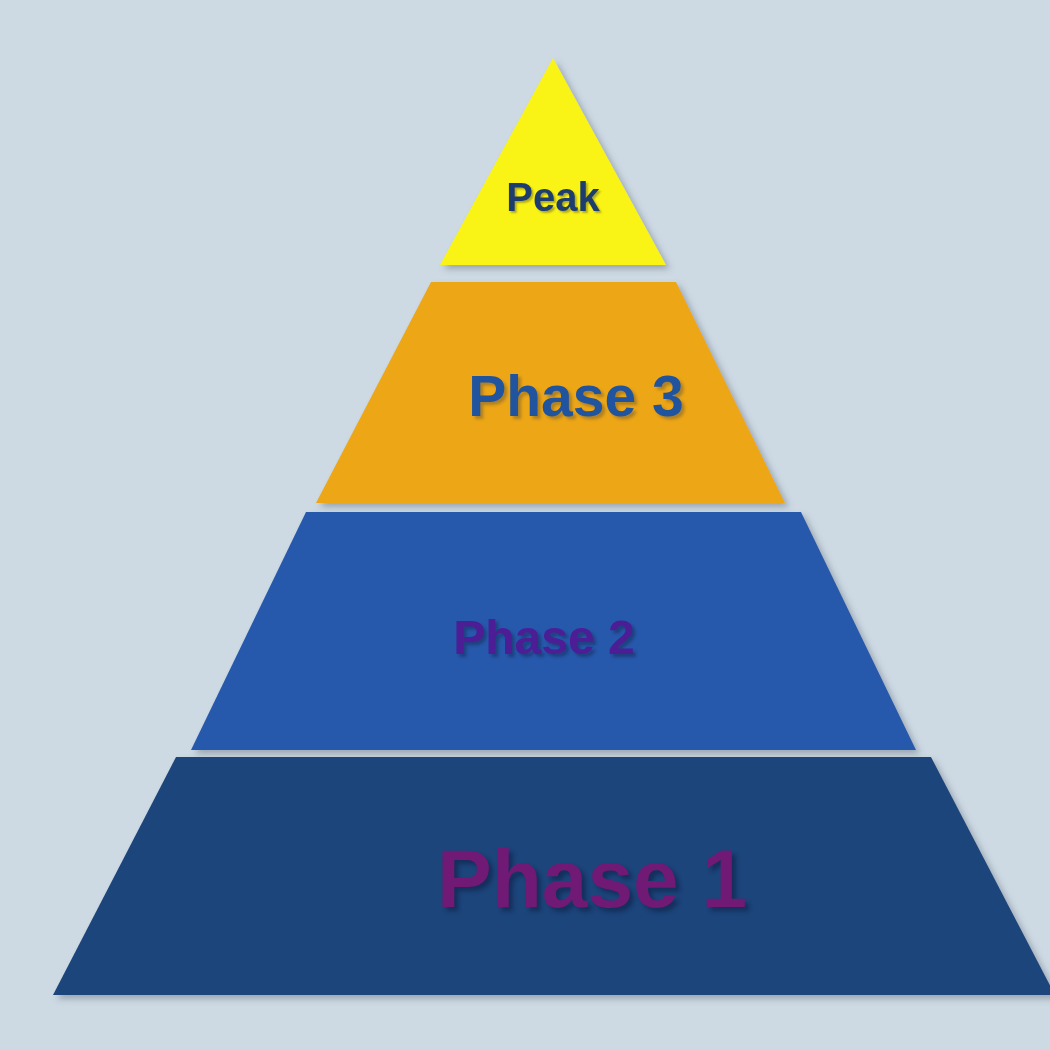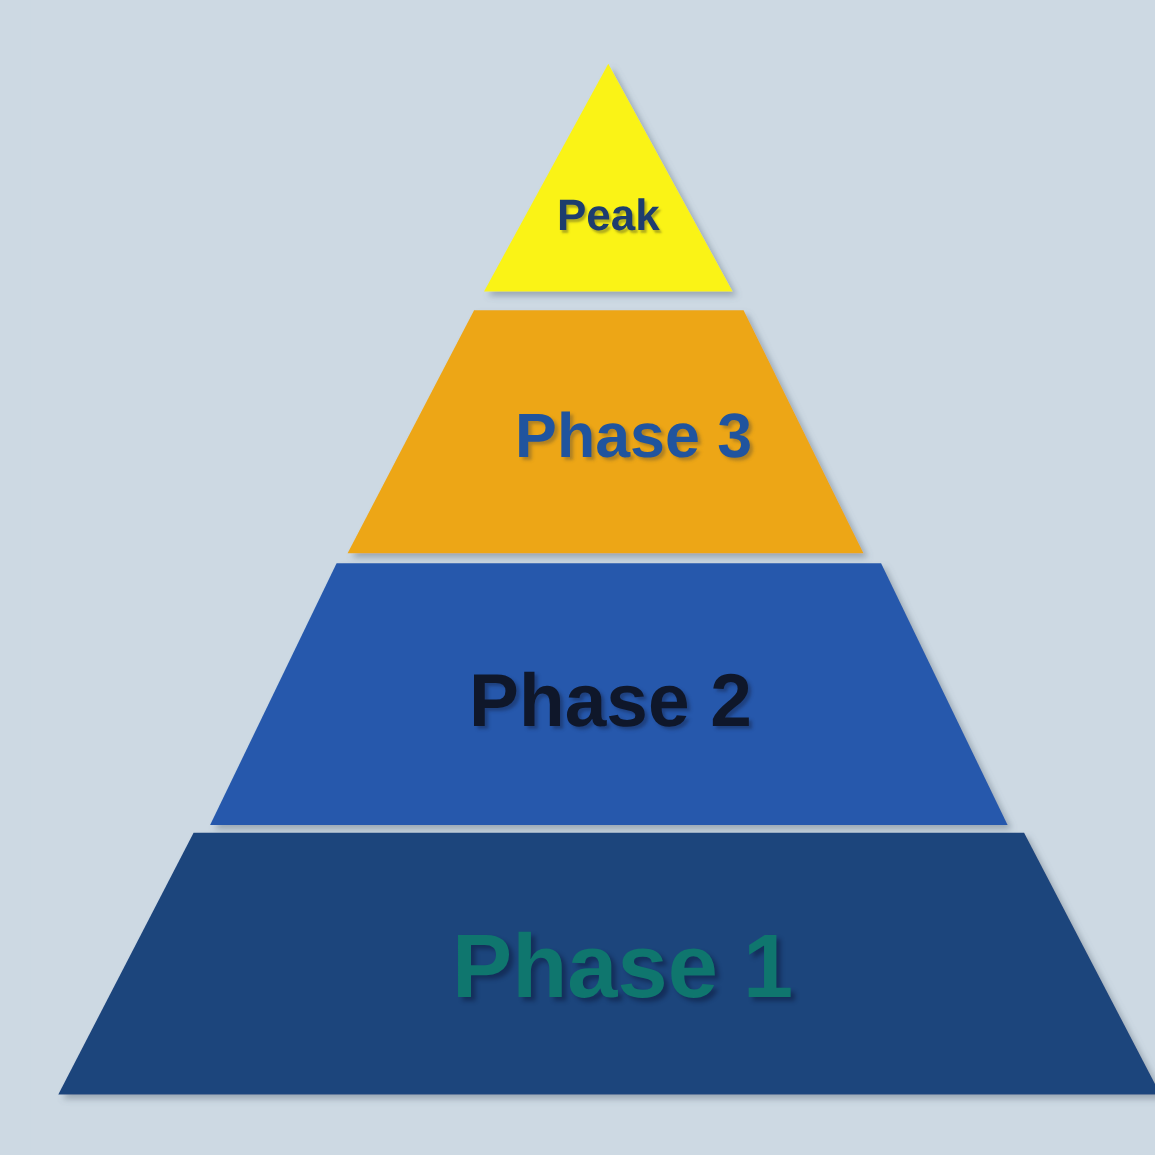--- a/index.html
+++ b/index.html
@@ -41,31 +41,31 @@
     text-shadow: 2px 2px 2px rgba(40,40,40,0.35);
   }
   #label-phase3 {
     left: 548px;
     top: 396px;
     font-size: 57px;
     color: #20549e;
     text-shadow: 3px 3px 3px rgba(60,60,60,0.35);
   }
   #label-phase2 {
-    left: 527px;
+    left: 516px;
     top: 637px;
-    font-size: 68px;
-    color: #0f172a;
+    font-size: 48px;
+    color: #4c1d95;
     text-shadow: 3px 3px 3px rgba(20,30,60,0.40);
   }
   #label-phase1 {
-    left: 538px;
+    left: 564px;
     top: 879px;
     font-size: 82px;
-    color: #0f766e;
+    color: #701a75;
     text-shadow: 4px 4px 4px rgba(10,20,50,0.45);
   }
 </style>
 </head>
 <body>
 
 <div id="pyramid-diagram">
 
   <svg id="pyramid-svg" width="1050" height="1050" viewBox="0 0 1050 1050" xmlns="http://www.w3.org/2000/svg">
     <defs>

